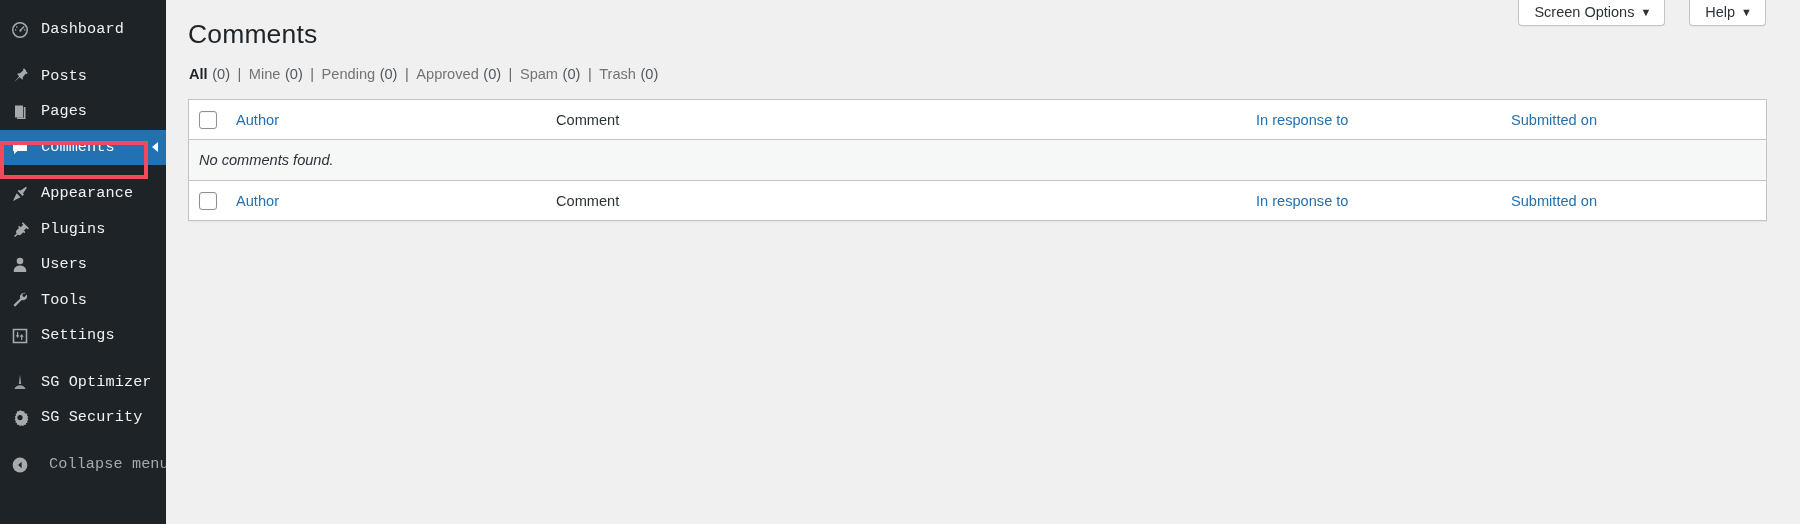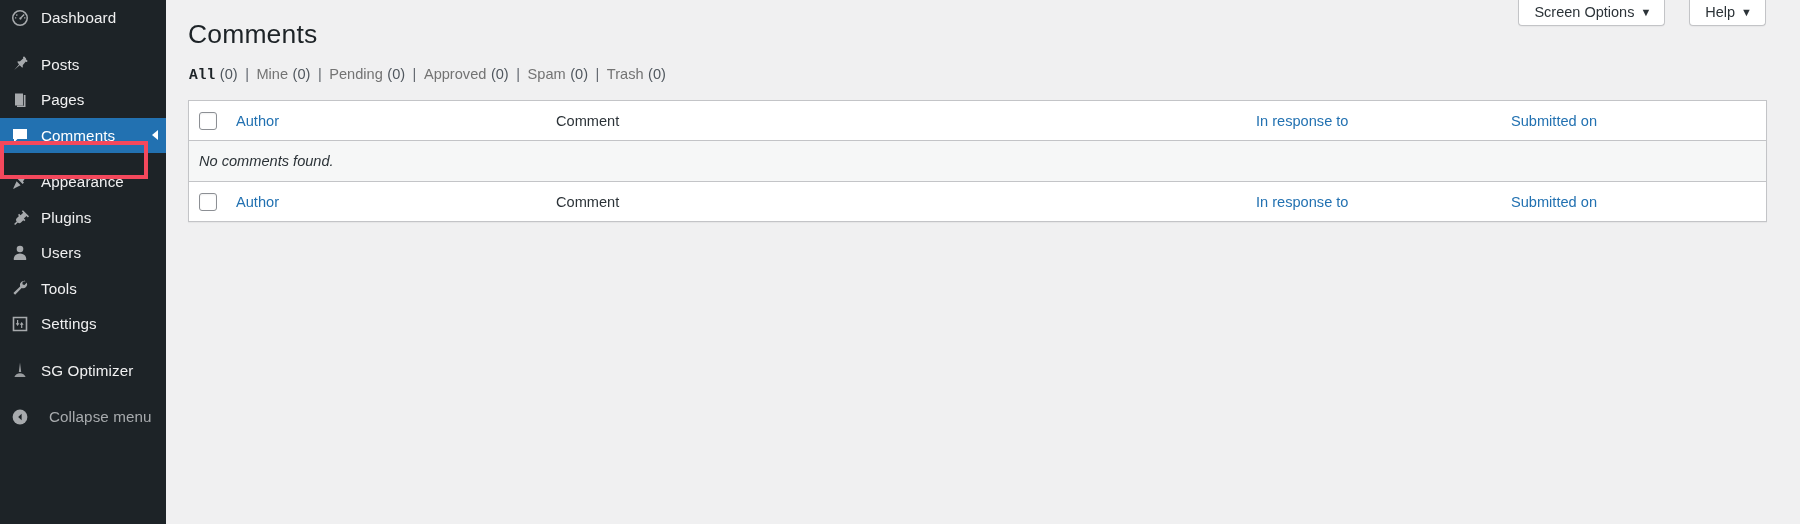--- a/index.html
+++ b/index.html
@@ -25,21 +25,22 @@
     display: flex;
   }
 
   
   #adminmenu-wrap {
     position: relative;
     width: 166px;
     min-width: 166px;
     background: #1d2327;
     height: 524px;
-    padding-top: 0px;
+    padding-top: 12px;
+    font-family: Liberation Mono, monospace;
   }
 
   .menu-list {
     list-style: none;
     width: 166px;
   }
 
   .menu-item {
     position: relative;
     display: flex;
@@ -164,21 +165,21 @@
     margin: 11px 0 7px 1px;
     font-size: 14.6px;
     color: #50575e;
   }
   #filter-links li { display: flex; align-items: baseline; white-space: nowrap; }
   #filter-links a {
     color: #737373;
     text-decoration: none;
     cursor: pointer;
   }
-  #filter-links li.current a { color: #1d2327; font-weight: 700; font-family: Liberation Mono, monospace; }
+  #filter-links li.current a { color: #1d2327; font-weight: 700; }
   #filter-links .cnt { color: #50575e; margin-left: 4.5px; }
   #filter-links .divider { color: #646970; margin: 0 7.5px; }
 
   
   #comments-table-wrap {
     margin: 17px 33px 0 22px;
   }
 
   table.wp-list-table {
     width: 100%;
@@ -343,20 +344,30 @@
 
       <li class="menu-item">
         <span class="ico">
           <svg width="20" height="20" viewBox="0 0 20 20" fill="currentColor">
               <path d="M10 2.5l1.2 9.5h-2.4zM10 13.2c-2.6 0-4.8 1.6-5.6 3.8h11.2c-.8-2.2-3-3.8-5.6-3.8z" opacity=".9"></path>
             </svg>
         </span>
         <span class="lbl">SG Optimizer</span>
       </li>
 
+      <li class="menu-item">
+        <span class="ico">
+          <svg width="20" height="20" viewBox="0 0 20 20" fill="currentColor">
+              <path d="M10 2.2l-1.3 1.1H7v1.8L5.5 6l.6 1.6-1.4 1.1.9 1.5-1 1.4 1.2 1.3-.4 1.7 1.6.6.2 1.8 1.8-.2 1 1.5 1.5-1 1.5 1 1-1.5 1.8.2.2-1.8 1.6-.6-.4-1.7 1.2-1.3-1-1.4.9-1.5-1.4-1.1.6-1.6L14.4 5V3.3h-1.7z"></path>
+              <circle cx="10" cy="9.6" r="2.6" fill="#1d2327"></circle>
+              <path d="M9.3 9h1.4v2.4H9.3z" fill="#1d2327"></path>
+            </svg>
+        </span>
+        <span class="lbl">SG Security</span>
+      </li>
 
       <li class="menu-sep"></li>
 
       <li class="menu-item collapse-item">
         <span class="ico">
           <svg width="20" height="20" viewBox="0 0 20 20" fill="currentColor">
               <circle cx="10" cy="10" r="7.4"></circle>
               <path d="M11.6 6.8L8.2 10l3.4 3.2z" fill="#1d2327"></path>
             </svg>
         </span>

